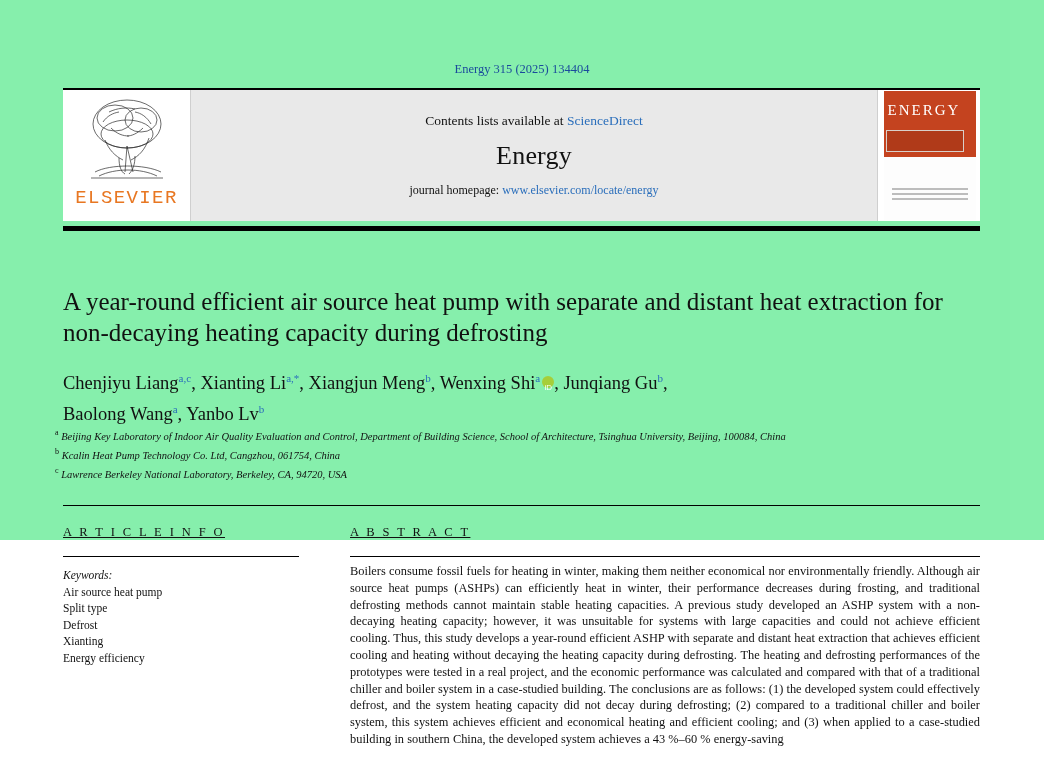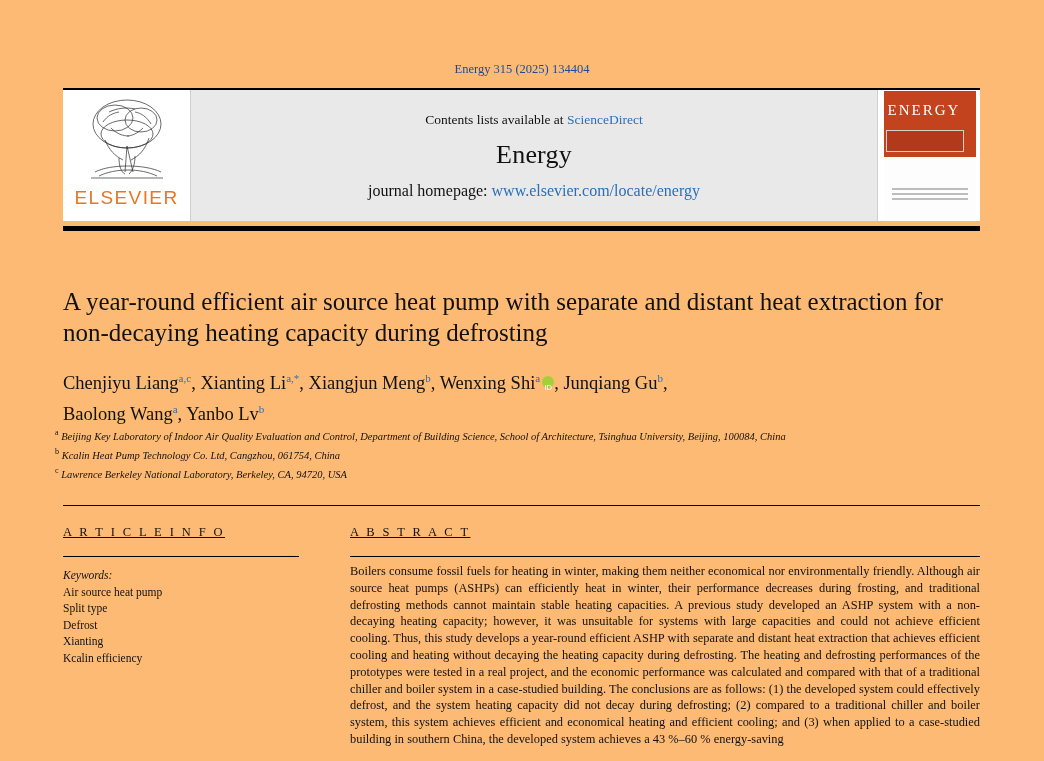--- a/index.html
+++ b/index.html
@@ -11,22 +11,22 @@
     width: 1044px;
     height: 761px;
     font-family: "Liberation Serif", serif;
     color: #000000;
     overflow: hidden;
     position: relative;
   }
   .page {
     position: relative;
     width: 1044px;
-    height: 761px;
-    background: #fdba74;
+    height: 540px;
+    background: #86efac;
   }
 
   
   .running-head {
     position: absolute;
     top: 62px;
     left: 0;
     width: 1044px;
     text-align: center;
     font-size: 12.5px;
@@ -66,21 +66,21 @@
     background: #fff;
   }
   .tree-art {
     width: 104px;
     height: 92px;
     position: relative;
     overflow: hidden;
   }
   .tree-art svg { display: block; }
   .elsevier-word {
-    font-family: Liberation Sans, sans-serif;
+    font-family: Liberation Mono, monospace;
     font-size: 19px;
     letter-spacing: 1.4px;
     color: #e87722;
     margin-top: 1px;
   }
   .masthead-center {
     flex: 1;
     background: #e9e9e9;
     display: flex;
     flex-direction: column;
@@ -94,21 +94,21 @@
     text-align: center;
   }
   .contents-line a { color: #2a6ebb; text-decoration: none; }
   .journal-title {
     font-size: 26px;
     font-family: "Liberation Serif", serif;
     color: #111;
     letter-spacing: 0.2px;
   }
   .homepage-line {
-    font-size: 16px;
+    font-size: 12px;
     color: #111;
   }
   .homepage-line a { color: #2a6ebb; text-decoration: none; }
 
   .cover-thumb {
     width: 103px;
     height: 131px;
     border-left: 1px solid #cfcfcf;
     box-sizing: border-box;
     background: #fff;
@@ -357,21 +357,21 @@
 
   <div class="article-info">
     <div class="sec-heading">A R T I C L E  I N F O</div>
     <div class="info-underline"></div>
     <div class="keywords">
       <div class="kw-label">Keywords:</div>
       <div>Air source heat pump</div>
       <div>Split type</div>
       <div>Defrost</div>
       <div>Xianting</div>
-      <div>Kcalin efficiency</div>
+      <div>Energy efficiency</div>
     </div>
   </div>
 
   <div class="abstract-col">
     <div class="sec-heading">A B S T R A C T</div>
     <div class="abstract-rule"></div>
     <div class="abstract-text">Boilers consume fossil fuels for heating in winter, making them neither economical nor environmentally friendly. Although air source heat pumps (ASHPs) can efficiently heat in winter, their performance decreases during frosting, and traditional defrosting methods cannot maintain stable heating capacities. A previous study developed an ASHP system with a non-decaying heating capacity; however, it was unsuitable for systems with large capacities and could not achieve efficient cooling. Thus, this study develops a year-round efficient ASHP with separate and distant heat extraction that achieves efficient cooling and heating without decaying the heating capacity during defrosting. The heating and defrosting performances of the prototypes were tested in a real project, and the economic performance was calculated and compared with that of a traditional chiller and boiler system in a case-studied building. The conclusions are as follows: (1) the developed system could effectively defrost, and the system heating capacity did not decay during defrosting; (2) compared to a traditional chiller and boiler system, this system achieves efficient and economical heating and efficient cooling; and (3) when applied to a case-studied building in southern China, the developed system achieves a 43 %–60 % energy-saving</div>
   </div>
 
 </div>

